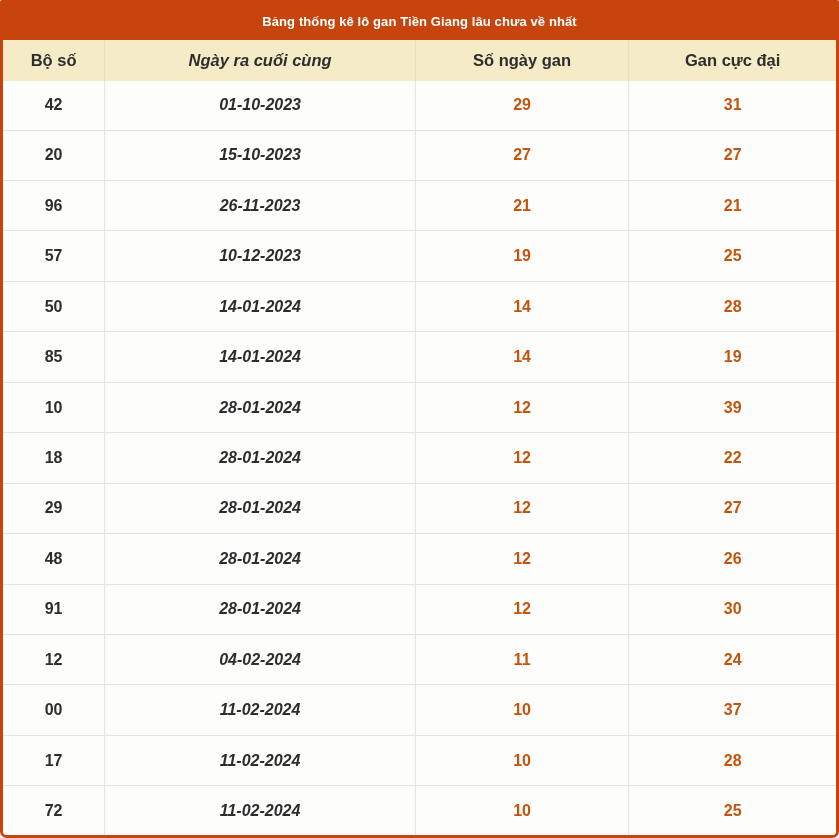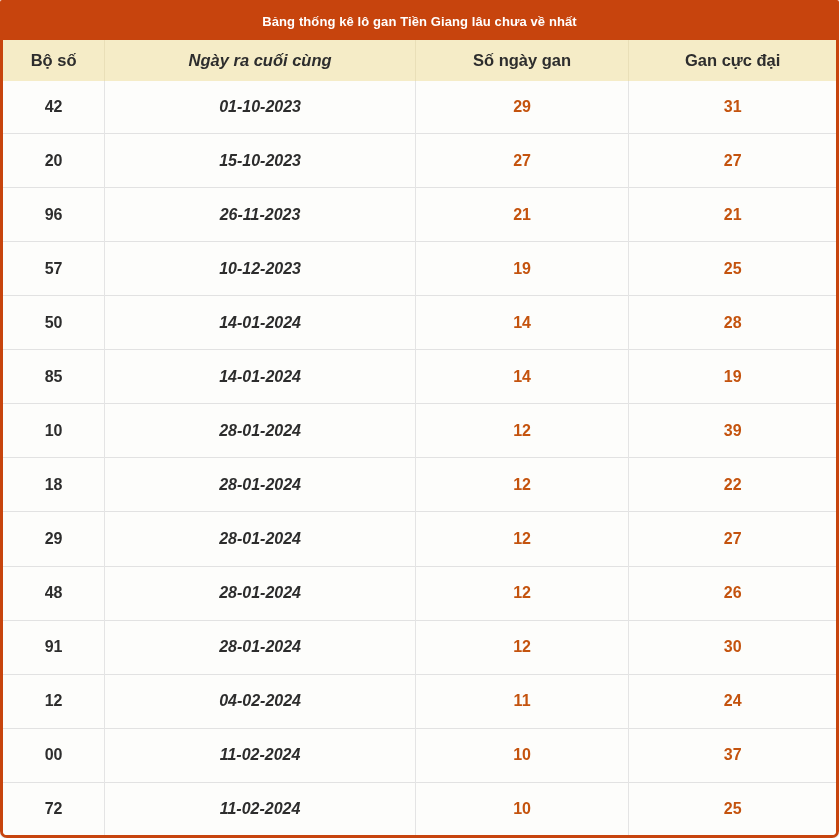--- a/index.html
+++ b/index.html
@@ -157,20 +157,26 @@
           <td class="col-songay orange">11</td>
           <td class="col-gancucdai orange">24</td>
         </tr>
         <tr>
           <td class="col-boso dark">00</td>
           <td class="col-ngay dark">11-02-2024</td>
           <td class="col-songay orange">10</td>
           <td class="col-gancucdai orange">37</td>
         </tr>
         <tr>
+          <td class="col-boso dark">17</td>
+          <td class="col-ngay dark">11-02-2024</td>
+          <td class="col-songay orange">10</td>
+          <td class="col-gancucdai orange">28</td>
+        </tr>
+        <tr>
           <td class="col-boso dark">72</td>
           <td class="col-ngay dark">11-02-2024</td>
           <td class="col-songay orange">10</td>
           <td class="col-gancucdai orange">25</td>
         </tr>
       </tbody>
   </table>
 </div>
 
 </body></html>

